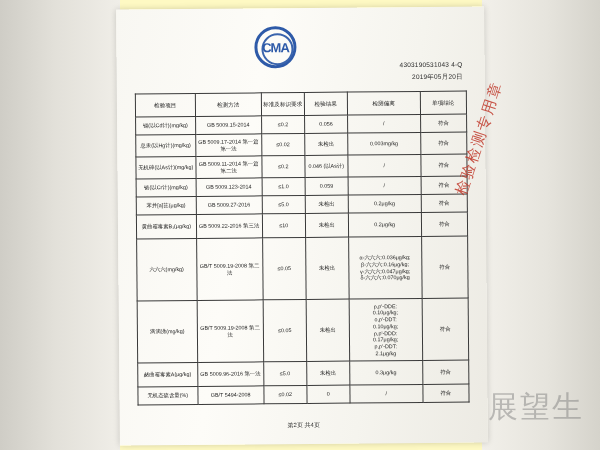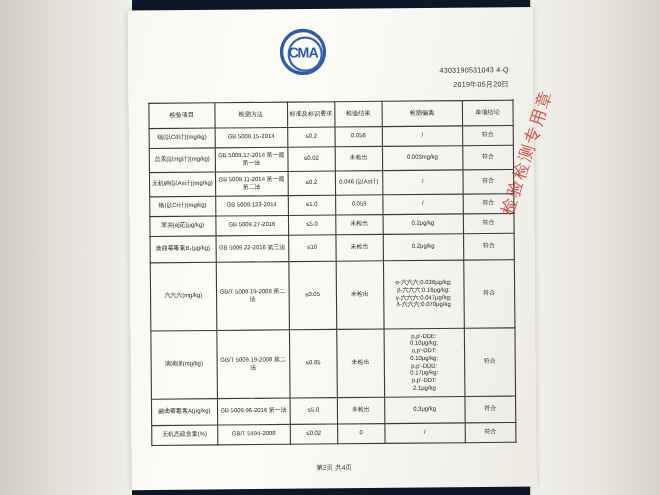--- a/index.html
+++ b/index.html
@@ -10,21 +10,21 @@
     width: 600px;
     height: 450px;
     background: #ffffff;
     font-family: "Liberation Sans", sans-serif;
     overflow: hidden;
   }
   #page {
     position: relative;
     width: 600px;
     height: 450px;
-    background: #0f172a;
+    background: #fef9c3;
     overflow: hidden;
   }
   
   #sheet {
     position: absolute;
     left: 118px;
     top: 8px;
     width: 368px;
     height: 436px;
     background: linear-gradient(100deg, #f8f7f2 0%, #fdfcf8 35%, #f5f4ee 70%, #eceae3 100%);
@@ -300,14 +300,15 @@
               <td>符合</td>
             </tr>
           </tbody>
       </table>
 
       <div class="footer">第2页 共4页</div>
     </div>
   </div>
 
   <div class="seal">检验检测专用章</div>
+  <div class="watermark">展望生</div>
 
 </div>
 
 </body></html>

